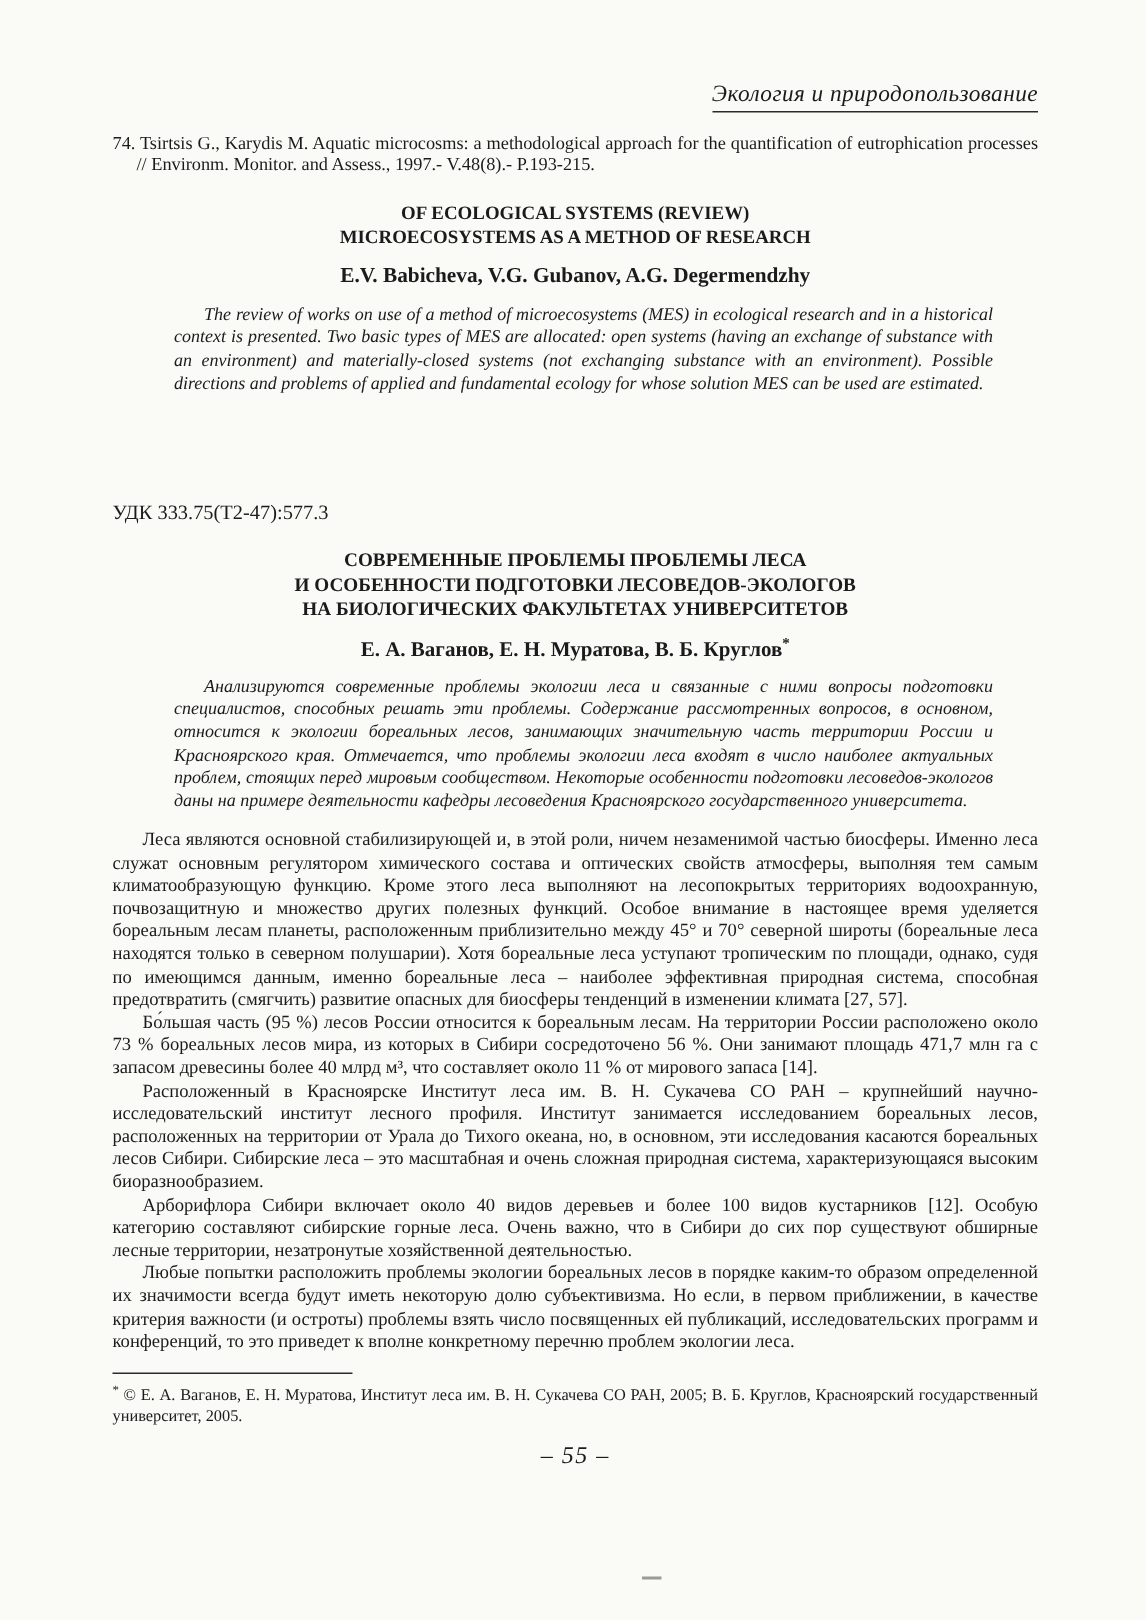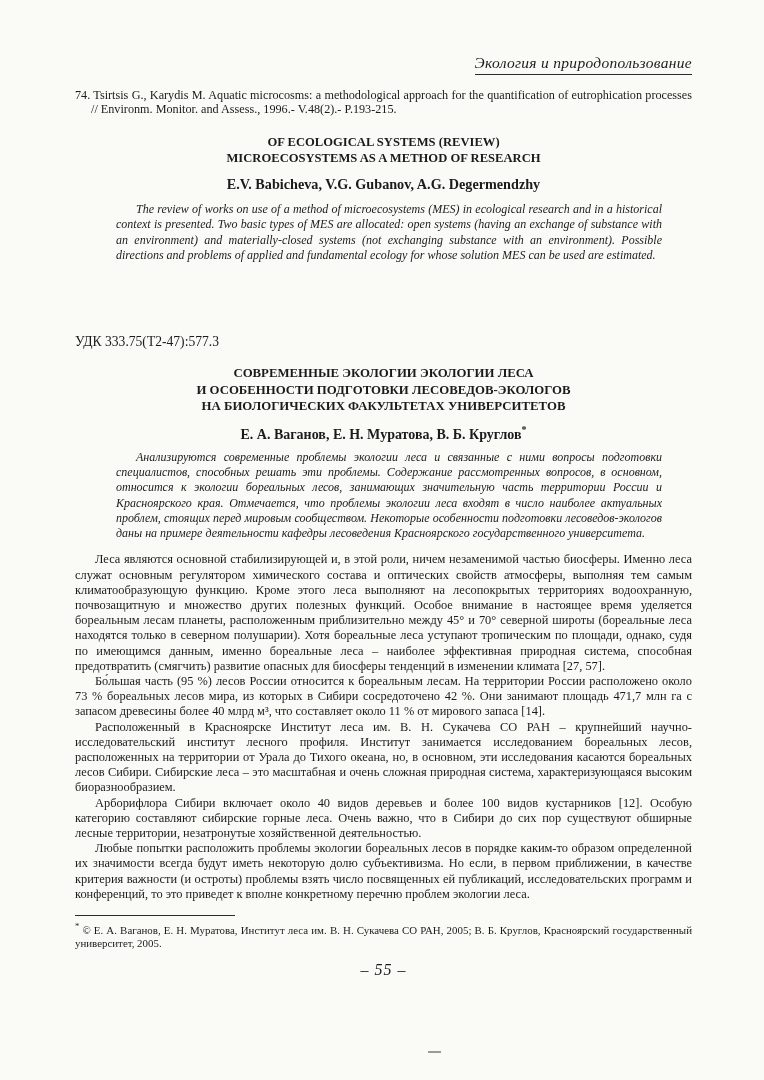--- a/index.html
+++ b/index.html
@@ -116,54 +116,54 @@
 </style>
 </head>
 <body>
 
 <div class="page">
 
   <div class="running-head-row">
     <span class="running-head">Экология и природопользование</span>
   </div>
 
-  <div class="reference">74. Tsirtsis G., Karydis M. Aquatic microcosms: a methodological approach for the quantification of eutrophication processes // Environm. Monitor. and Assess., 1996.- V.48(2).- P.193-215.</div>
+  <div class="reference">74. Tsirtsis G., Karydis M. Aquatic microcosms: a methodological approach for the quantification of eutrophication processes // Environm. Monitor. and Assess., 1997.- V.48(8).- P.193-215.</div>
 
   <div class="en-title">
     <div>OF ECOLOGICAL SYSTEMS (REVIEW)</div>
     <div>MICROECOSYSTEMS AS A METHOD OF RESEARCH</div>
   </div>
 
   <div class="en-authors">E.V. Babicheva, V.G. Gubanov, A.G. Degermendzhy</div>
 
   <div class="abstract en-abstract">
     <p class="indent">The review of works on use of a method of microecosystems (MES) in ecological research and in a historical context is presented. Two basic types of MES are allocated: open systems (having an exchange of substance with an environment) and materially-closed systems (not exchanging substance with an environment). Possible directions and problems of applied and fundamental ecology for whose solution MES can be used are estimated.</p>
   </div>
 
   <div class="udk">
     <div>УДК 333.75(Т2-47):577.3</div>
   </div>
 
   <div class="ru-title">
-    <div>СОВРЕМЕННЫЕ ЭКОЛОГИИ ЭКОЛОГИИ ЛЕСА</div>
+    <div>СОВРЕМЕННЫЕ ПРОБЛЕМЫ ПРОБЛЕМЫ ЛЕСА</div>
     <div>И ОСОБЕННОСТИ ПОДГОТОВКИ ЛЕСОВЕДОВ-ЭКОЛОГОВ</div>
     <div>НА БИОЛОГИЧЕСКИХ ФАКУЛЬТЕТАХ УНИВЕРСИТЕТОВ</div>
   </div>
 
   <div class="ru-authors">
     <span>Е. А. Ваганов, Е. Н. Муратова, В. Б. Круглов</span><sup>*</sup>
   </div>
 
   <div class="abstract ru-abstract">
     <p class="indent">Анализируются современные проблемы экологии леса и связанные с ними вопросы подготовки специалистов, способных решать эти проблемы. Содержание рассмотренных вопросов, в основном, относится к экологии бореальных лесов, занимающих значительную часть территории России и Красноярского края. Отмечается, что проблемы экологии леса входят в число наиболее актуальных проблем, стоящих перед мировым сообществом. Некоторые особенности подготовки лесоведов-экологов даны на примере деятельности кафедры лесоведения Красноярского государственного университета.</p>
   </div>
 
   <div class="body-text">
     <p class="para">Леса являются основной стабилизирующей и, в этой роли, ничем незаменимой частью биосферы. Именно леса служат основным регулятором химического состава и оптических свойств атмосферы, выполняя тем самым климатообразующую функцию. Кроме этого леса выполняют на лесопокрытых территориях водоохранную, почвозащитную и множество других полезных функций. Особое внимание в настоящее время уделяется бореальным лесам планеты, расположенным приблизительно между 45° и 70° северной широты (бореальные леса находятся только в северном полушарии). Хотя бореальные леса уступают тропическим по площади, однако, судя по имеющимся данным, именно бореальные леса – наиболее эффективная природная система, способная предотвратить (смягчить) развитие опасных для биосферы тенденций в изменении климата [27, 57].</p>
-    <p class="para">Бо́льшая часть (95 %) лесов России относится к бореальным лесам. На территории России расположено около 73 % бореальных лесов мира, из которых в Сибири сосредоточено 42 %. Они занимают площадь 471,7 млн га с запасом древесины более 40 млрд м³, что составляет около 11 % от мирового запаса [14].</p>
+    <p class="para">Бо́льшая часть (95 %) лесов России относится к бореальным лесам. На территории России расположено около 73 % бореальных лесов мира, из которых в Сибири сосредоточено 56 %. Они занимают площадь 471,7 млн га с запасом древесины более 40 млрд м³, что составляет около 11 % от мирового запаса [14].</p>
     <p class="para">Расположенный в Красноярске Институт леса им. В. Н. Сукачева СО РАН – крупнейший научно-исследовательский институт лесного профиля. Институт занимается исследованием бореальных лесов, расположенных на территории от Урала до Тихого океана, но, в основном, эти исследования касаются бореальных лесов Сибири. Сибирские леса – это масштабная и очень сложная природная система, характеризующаяся высоким биоразнообразием.</p>
     <p class="para">Арборифлора Сибири включает около 40 видов деревьев и более 100 видов кустарников [12]. Особую категорию составляют сибирские горные леса. Очень важно, что в Сибири до сих пор существуют обширные лесные территории, незатронутые хозяйственной деятельностью.</p>
     <p class="para">Любые попытки расположить проблемы экологии бореальных лесов в порядке каким-то образом определенной их значимости всегда будут иметь некоторую долю субъективизма. Но если, в первом приближении, в качестве критерия важности (и остроты) проблемы взять число посвященных ей публикаций, исследовательских программ и конференций, то это приведет к вполне конкретному перечню проблем экологии леса.</p>
   </div>
 
   <div class="footnote-block">
     <hr class="footnote-rule">
     <div class="footnote">
       <sup>*</sup><span> © Е. А. Ваганов, Е. Н. Муратова, Институт леса им. В. Н. Сукачева СО РАН, 2005; В. Б. Круглов, Красноярский государственный университет, 2005.</span>
     </div>

